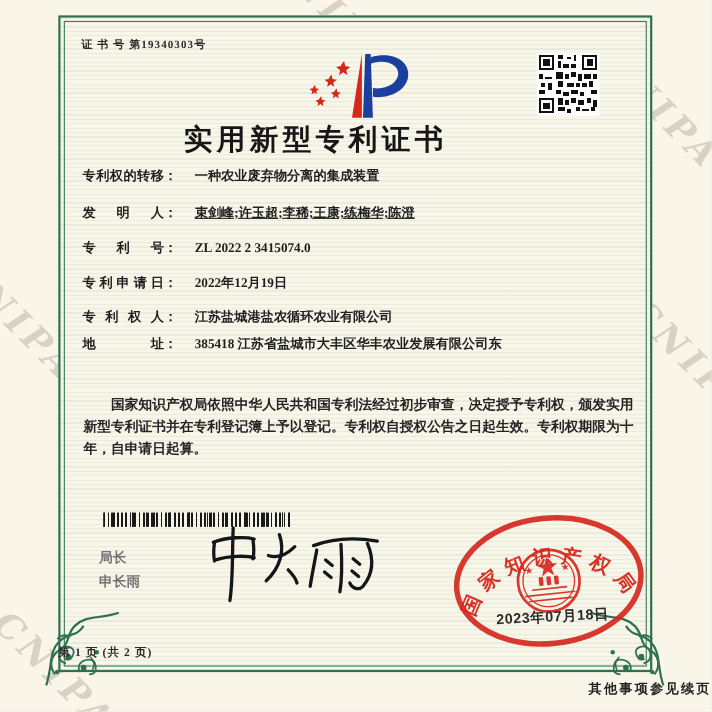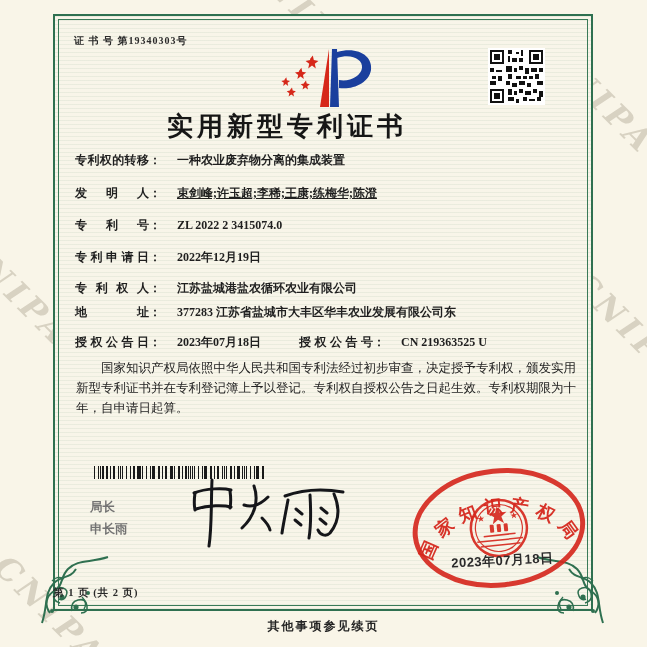--- a/index.html
+++ b/index.html
@@ -65,21 +65,21 @@
   .r1{top:152px;} .r2{top:185px;text-decoration:underline;} .r3{top:217px;}
   .r4{top:249px;} .r5{top:280px;} .r6{top:304px;} .r7{top:334px;}
   .addr2{margin-left:91px;margin-top:3px;font-weight:600;}
   .pair2{margin-left:38px;}
   
   .paras{
     position:absolute;left:76px;top:358px;width:500px;
     font-size:12.5px;line-height:20px;color:#242424;
     font-family:"Liberation Serif", serif;
   }
-  .paras p{margin:0 0 2px 0;text-indent:2em;font-style:normal;}
+  .paras p{margin:0 0 2px 0;text-indent:2em;font-style:normal;font-weight:bold;}
   
   .barcode{
     position:absolute;left:94px;top:466px;width:170px;height:13px;
     background:
       repeating-linear-gradient(90deg,#191919 0 1.5px,transparent 1.5px 4px),
       repeating-linear-gradient(90deg,#191919 0 1px,transparent 1px 6.5px),
       repeating-linear-gradient(90deg,transparent 0 9px,#191919 9px 10.5px,transparent 10.5px 17px);
   }
   
   .director{
@@ -94,21 +94,21 @@
     position:absolute;left:0;right:0;top:86px;text-align:center;
     font-size:13px;font-weight:700;color:#2b2b2b;transform:rotate(3deg);
     font-family:"Liberation Sans", sans-serif;letter-spacing:0.5px;
   }
   
   .pagenum{
     position:absolute;left:53px;width:540px;top:586px;text-align:left;
     font-size:10.5px;font-weight:600;color:#2a2a2a;letter-spacing:1px;
   }
   .note{
-    position:absolute;left:0;width:647px;top:618px;text-align:center;
+    position:absolute;left:0;width:647px;top:618px;text-align:right;
     font-size:12px;font-weight:600;color:#242424;letter-spacing:2px;
   }
 </style>
 </head>
 <body>
 
 <div class="stage">
 
   <div class="wm wm1">CNIPA</div>
   <div class="wm wm2">CNIPA</div>
@@ -237,24 +237,21 @@
   <div class="row r3">
     <span class="lbl">专利号</span><span class="colon">：</span><span class="val">ZL 2022 2 3415074.0</span>
   </div>
   <div class="row r4">
     <span class="lbl">专利申请日</span><span class="colon">：</span><span class="val">2022年12月19日</span>
   </div>
   <div class="row r5">
     <span class="lbl">专利权人</span><span class="colon">：</span><span class="val">江苏盐城港盐农循环农业有限公司</span>
   </div>
   <div class="row r6">
-    <div><span class="lbl">地址</span><span class="colon">：</span><span class="val">377283 江苏省盐城市大丰区华丰农业发展有限公司东</span></div>
-  </div>
-  <div class="row r7">
-    <span class="lbl">授权公告日</span><span class="colon">：</span><span class="val">2023年07月18日</span><span class="pair2"><span class="lbl">授权公告号</span><span class="colon">：</span><span class="val">CN 219363525 U</span></span>
+    <div><span class="lbl">地址</span><span class="colon">：</span><span class="val">385418 江苏省盐城市大丰区华丰农业发展有限公司东</span></div>
   </div>
 
   <div class="paras">
     <p>国家知识产权局依照中华人民共和国专利法经过初步审查，决定授予专利权，颁发实用新型专利证书并在专利登记簿上予以登记。专利权自授权公告之日起生效。专利权期限为十年，自申请日起算。</p>
   </div>
 
   <div class="barcode"></div>
 
   <div class="director">
     <div>局长</div>

